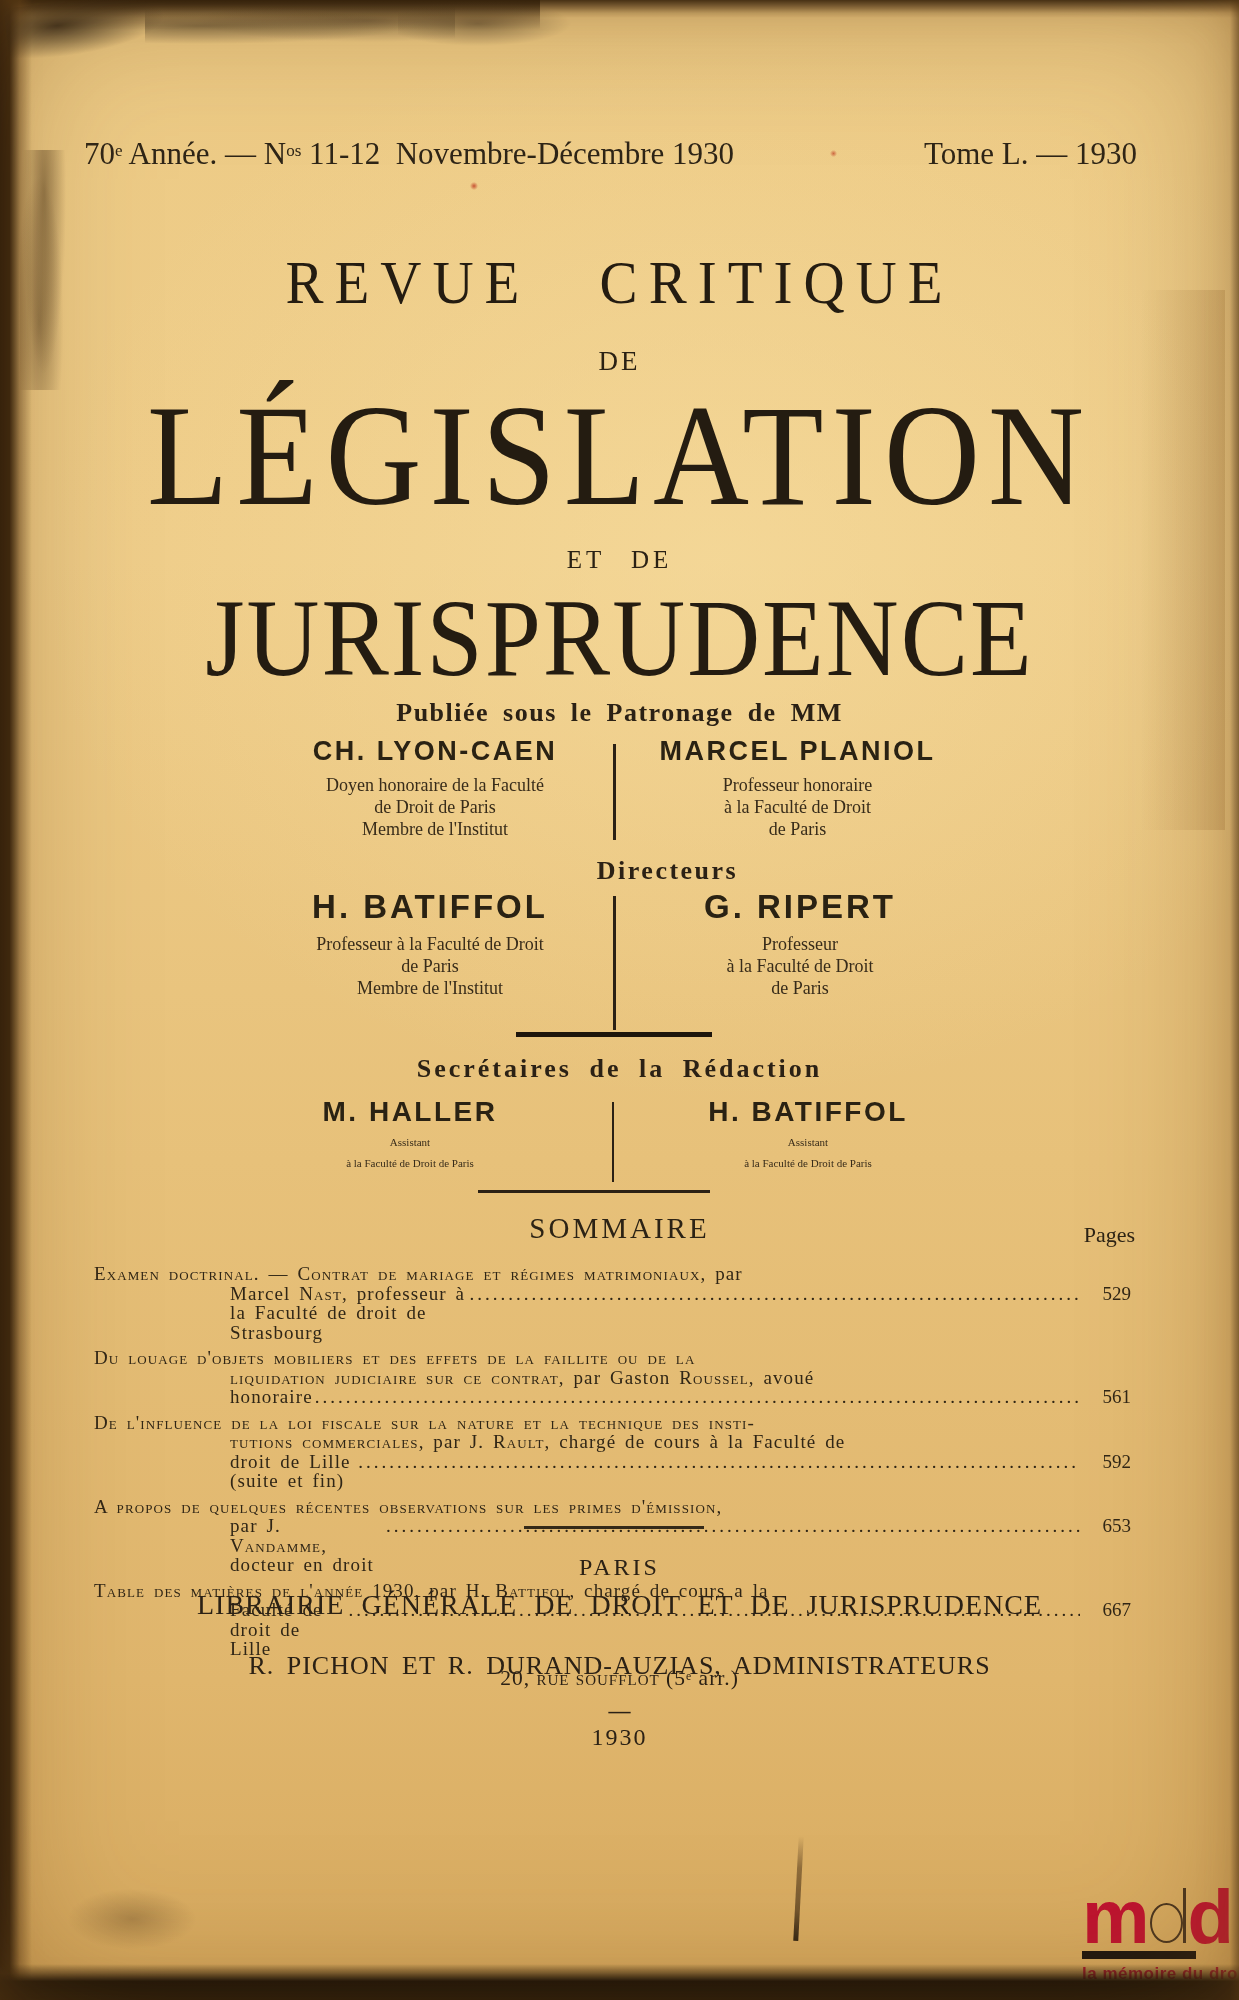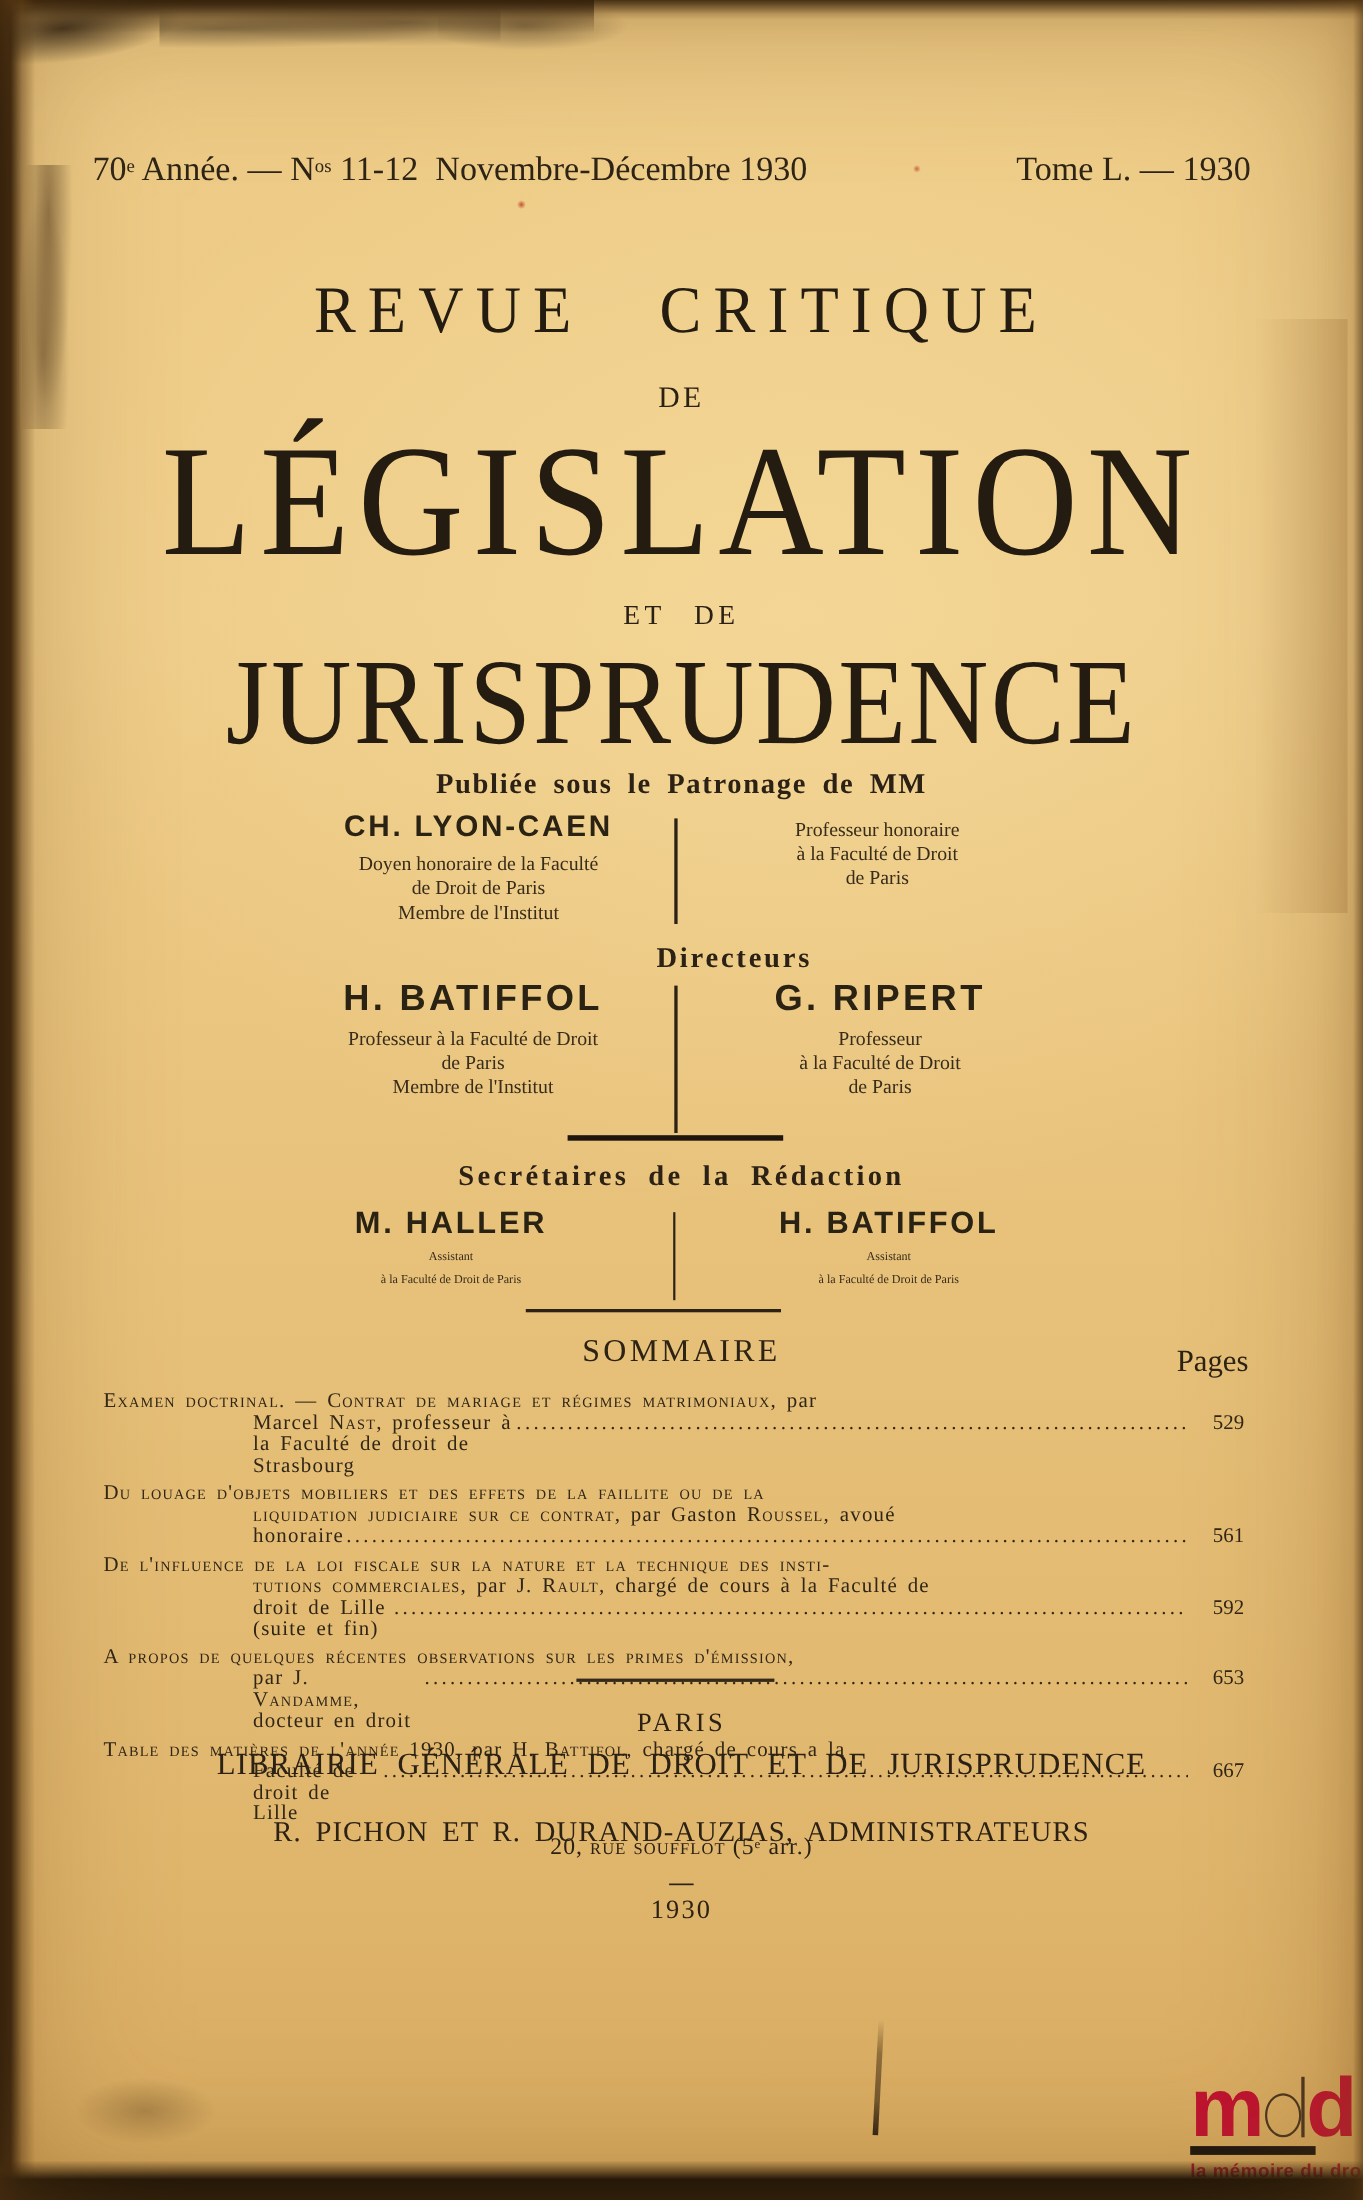--- a/index.html
+++ b/index.html
@@ -69,21 +69,21 @@
   .secretaries .col.l{left:205px;top:1096px;width:410px;}
   .secretaries .col.r{left:618px;top:1096px;width:380px;}
   .vdiv{position:absolute;background:#2b2115;}
   .vd1{left:613px;top:744px;width:3px;height:96px;}
   .vd2{left:613px;top:896px;width:3px;height:134px;}
   .vd3{left:612px;top:1102px;width:2px;height:80px;}
   .hdiv1{position:absolute;left:516px;top:1032px;width:196px;height:5px;background:#1e160c;}
   .hdiv2{position:absolute;left:478px;top:1190px;width:232px;height:3px;background:#2b2115;}
   .hdiv3{position:absolute;left:524px;top:1526px;width:180px;height:3px;background:#352a18;}
   .sommaire-title{top:1212px;font-size:29px;letter-spacing:3px;color:#2c2315;}
-  .pages-label{position:absolute;top:1222px;right:104px;font-size:28px;color:#2c2315;}
+  .pages-label{position:absolute;top:1222px;right:104px;font-size:22px;color:#2c2315;}
   #toc{position:absolute;top:1264px;left:94px;right:108px;font-size:19px;line-height:19.5px;
     color:#302616;word-spacing:3px;}
   .toc-entry{margin-bottom:6px;}
   .toc-line{display:flex;align-items:baseline;}
   .toc-line.ind{padding-left:136px;}
   .toc-text{white-space:pre-wrap;letter-spacing:1.1px;}
   .sc{font-variant:small-caps;}
   .it{text-align:right;}
   .leader{flex:1 1 auto;overflow:hidden;white-space:nowrap;letter-spacing:3px;margin:0 5px 0 2px;}
   .toc-page{flex:0 0 auto;width:46px;text-align:right;}
@@ -129,20 +129,21 @@
   <div class="patrons">
     <div class="col l">
       <div class="person-name">CH. LYON-CAEN</div>
       <div class="person-sub">
         <div>Doyen honoraire de la Faculté</div>
         <div>de Droit de Paris</div>
         <div>Membre de l'Institut</div>
       </div>
     </div>
     <div class="col r">
+      <div class="person-name">MARCEL PLANIOL</div>
       <div class="person-sub">
         <div>Professeur honoraire</div>
         <div>à la Faculté de Droit</div>
         <div>de Paris</div>
       </div>
     </div>
   </div>
   <div class="vdiv vd1"></div>
 
   <div class="abs dir-heading">Directeurs</div>

